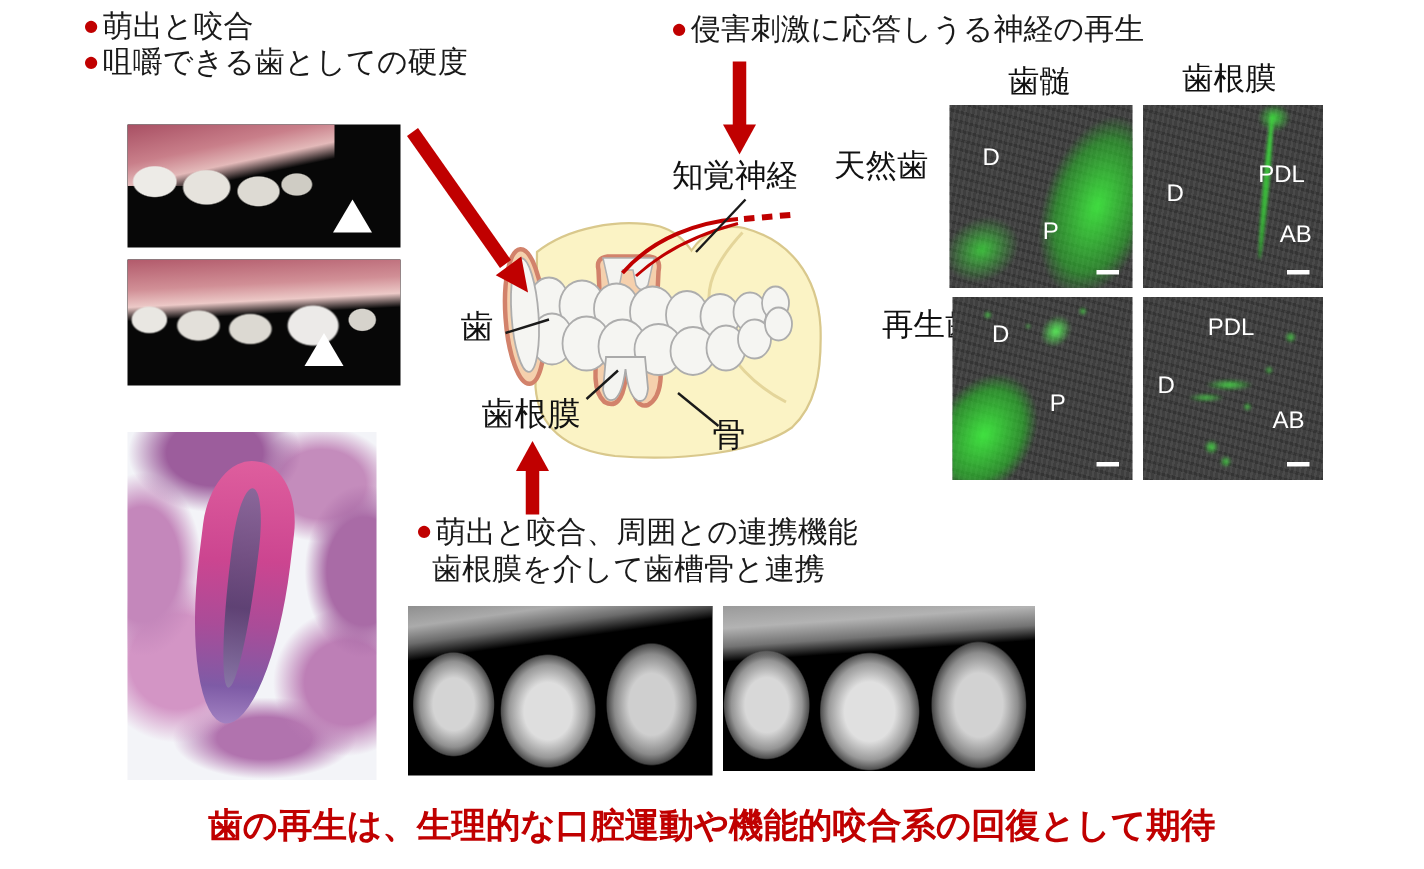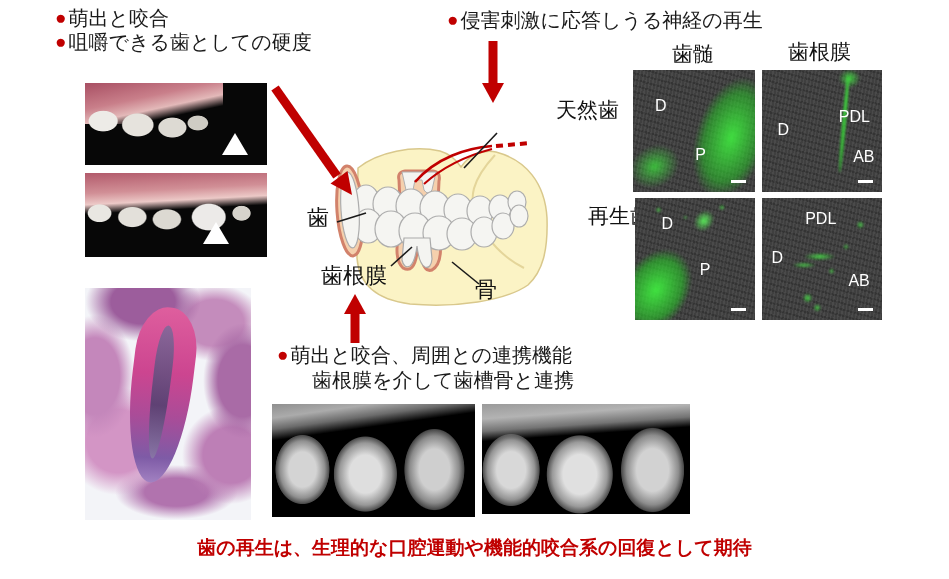--- a/index.html
+++ b/index.html
@@ -61,23 +61,23 @@
     radial-gradient(ellipse 40px 54px at 80% 58%,#cfcfcf 0 38%,#8a8a8a 62%,#484848 74%,rgba(0,0,0,0) 76%);}
   .ct2{background-image:
     linear-gradient(176deg,#9a9a9a 0%,#b3b3b3 12%,#737373 22%,rgba(0,0,0,0) 30%),
     radial-gradient(ellipse 38px 48px at 14% 60%,#d8d8d8 0 38%,#949494 62%,#4e4e4e 74%,rgba(0,0,0,0) 76%),
     radial-gradient(ellipse 44px 52px at 47% 64%,#e0e0e0 0 38%,#9a9a9a 62%,#525252 74%,rgba(0,0,0,0) 76%),
     radial-gradient(ellipse 42px 56px at 82% 60%,#d2d2d2 0 38%,#8c8c8c 62%,#4a4a4a 74%,rgba(0,0,0,0) 76%);}
   
   .ill-label{position:absolute;font-size:21px;white-space:nowrap;color:#111;}
   .panel-label{position:absolute;font-size:21px;white-space:nowrap;color:#111;}
   .caption{position:absolute;left:0;right:0;top:535px;text-align:center;
-           color:#c00000;font-size:19px;font-weight:bold;white-space:nowrap;}
+           color:#c00000;font-size:23px;font-weight:bold;white-space:nowrap;}
   .bottom-note{position:absolute;left:277px;top:343px;font-size:20px;line-height:27px;color:#1a1a1a;}
-  .bottom-note .indent{margin-left:35px;}
+  .bottom-note .indent{margin-left:11px;}
 </style>
 </head>
 <body>
 
 <div id="canvas">
 
   <div class="abs" style="left:55px;top:6px;">
     <div class="bullet-line">
       <span class="bullet-dot">●</span>
       <span>萌出と咬合</span>
@@ -138,20 +138,21 @@
         <ellipse cx="164" cy="96" rx="15" ry="16"></ellipse>
           <ellipse cx="186" cy="94" rx="13" ry="15"></ellipse>
         <ellipse cx="205" cy="88" rx="11" ry="13"></ellipse>
           <ellipse cx="221" cy="78" rx="9" ry="11"></ellipse>
       </g>
       <ellipse cx="52" cy="72" rx="9" ry="38" fill="#f5f5f2" stroke="#adadad" stroke-width="1.2" transform="rotate(-4 52 72)"></ellipse>
       <path d="M 106 100 L 104 122 Q 106 131 112 128 Q 117 124 119 108 Q 121 126 127 129 Q 133 131 134 121 L 132 100 Z" fill="#f4f4f1" stroke="#aaaaaa" stroke-width="1.2"></path>
     </svg>
   </div>
 
+  <div class="ill-label" style="left:448px;top:103px;">知覚神経</div>
   <div class="ill-label" style="left:307px;top:203px;font-size:22px;">歯</div>
   <div class="ill-label" style="left:321px;top:261px;font-size:22px;">歯根膜</div>
   <div class="ill-label" style="left:475px;top:275px;font-size:22px;">骨</div>
 
   <div class="panel-label" style="left:672px;top:40px;">歯髄</div>
   <div class="panel-label" style="left:788px;top:38px;">歯根膜</div>
   <div class="panel-label" style="left:556px;top:96px;">天然歯</div>
   <div class="panel-label" style="left:556px;top:202px;margin-left:32px;">再生歯</div>
 
   <div class="micro" style="left:633px;top:70px;width:122px;height:122px;">

